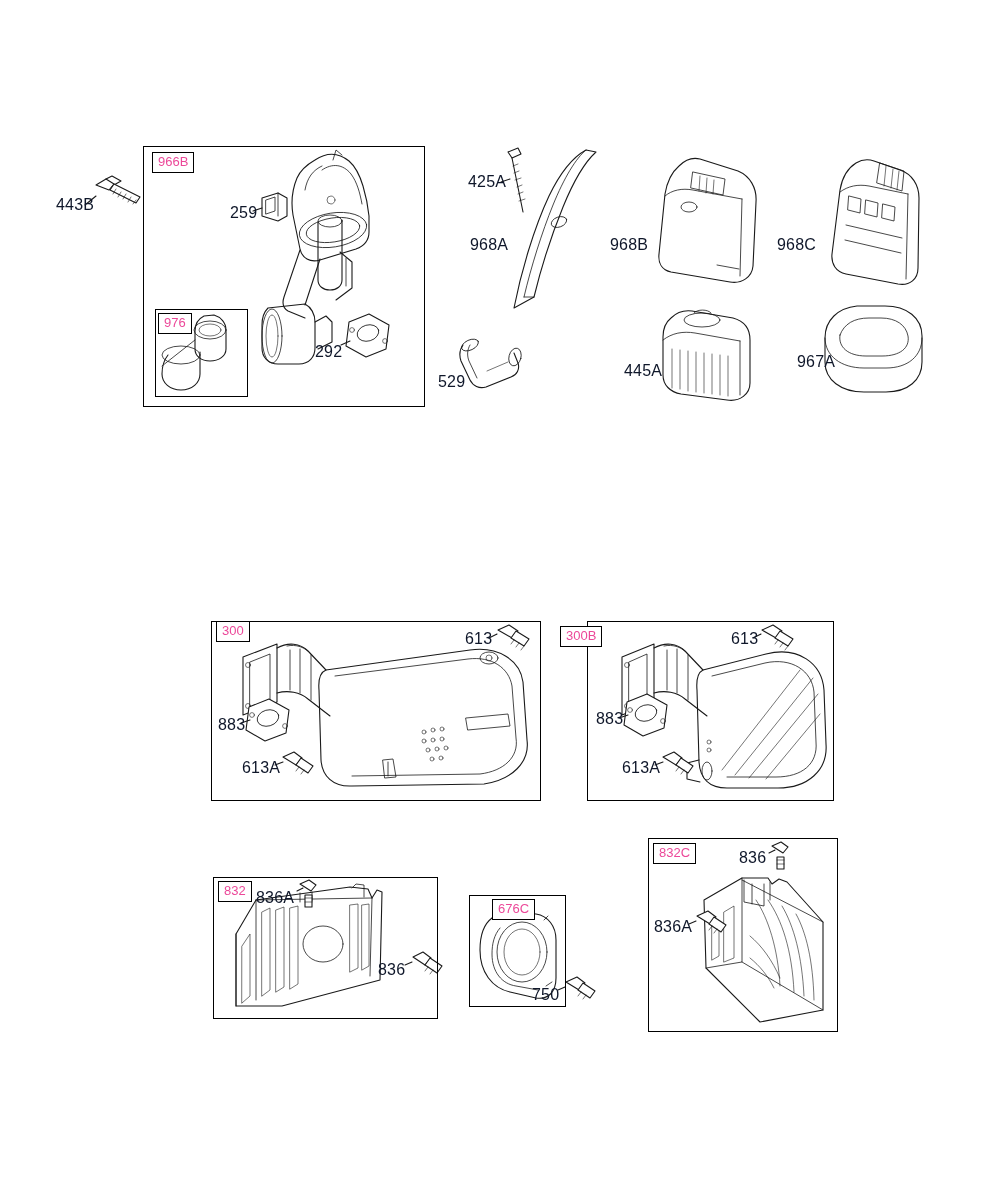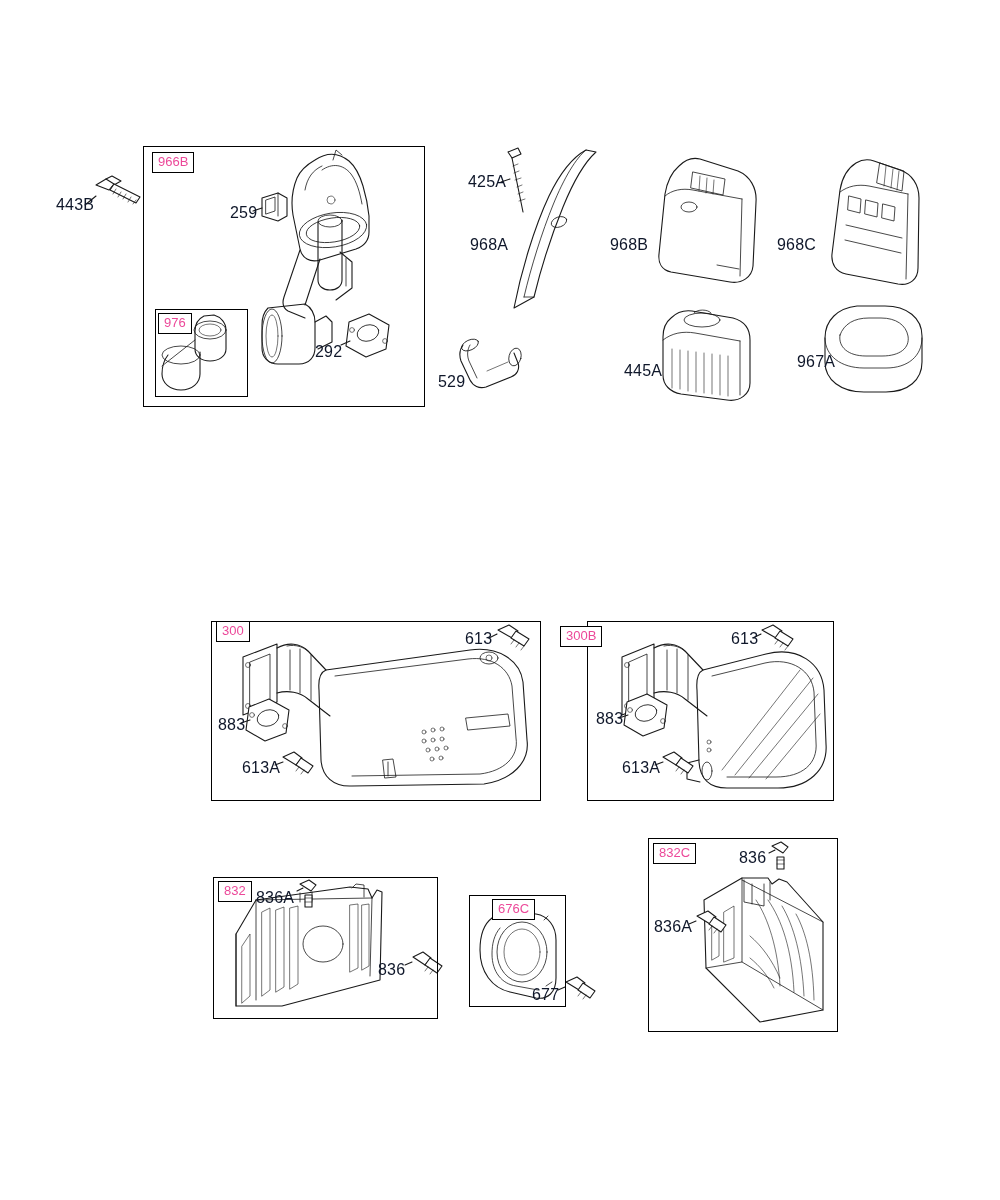--- a/index.html
+++ b/index.html
@@ -490,17 +490,17 @@
   <div class="label" style="left:624px; top:364px;">445A</div>
   <div class="label" style="left:797px; top:355px;">967A</div>
   <div class="label" style="left:465px; top:632px;">613</div>
   <div class="label" style="left:218px; top:718px;">883</div>
   <div class="label" style="left:242px; top:761px;">613A</div>
   <div class="label" style="left:731px; top:632px;">613</div>
   <div class="label" style="left:596px; top:712px;">883</div>
   <div class="label" style="left:622px; top:761px;">613A</div>
   <div class="label" style="left:256px; top:891px;">836A</div>
   <div class="label" style="left:378px; top:963px;">836</div>
-  <div class="label" style="left:532px; top:988px;">677</div>
+  <div class="label" style="left:532px; top:988px;">750</div>
   <div class="label" style="left:739px; top:851px;">836</div>
   <div class="label" style="left:654px; top:920px;">836A</div>
 
 </div>
 
 </body></html>

